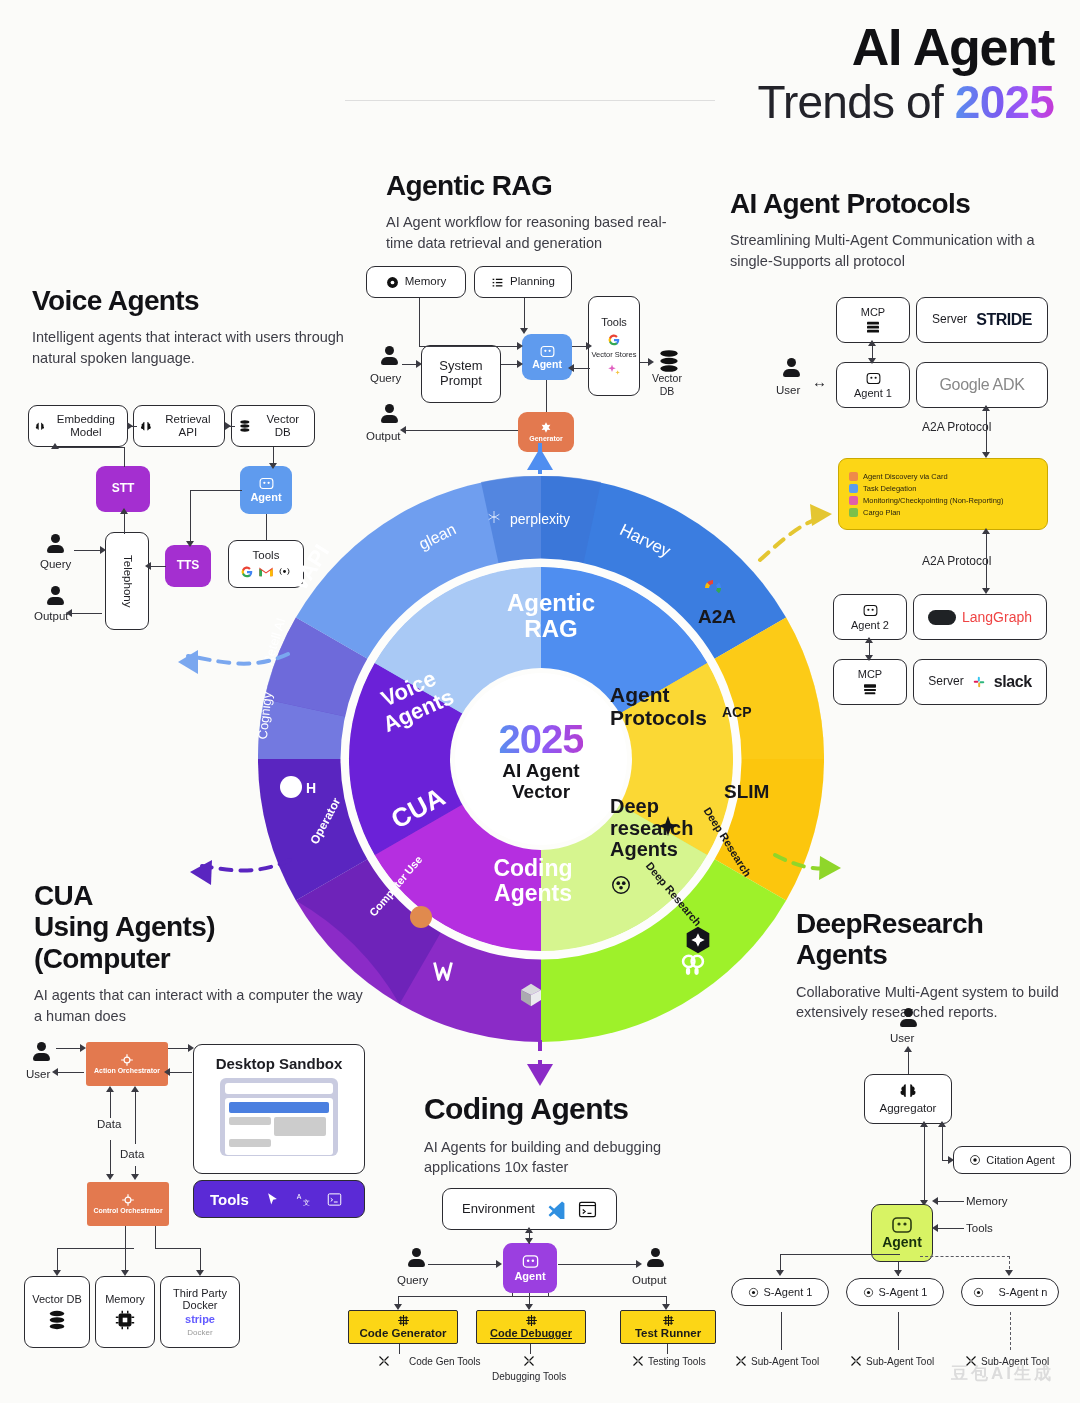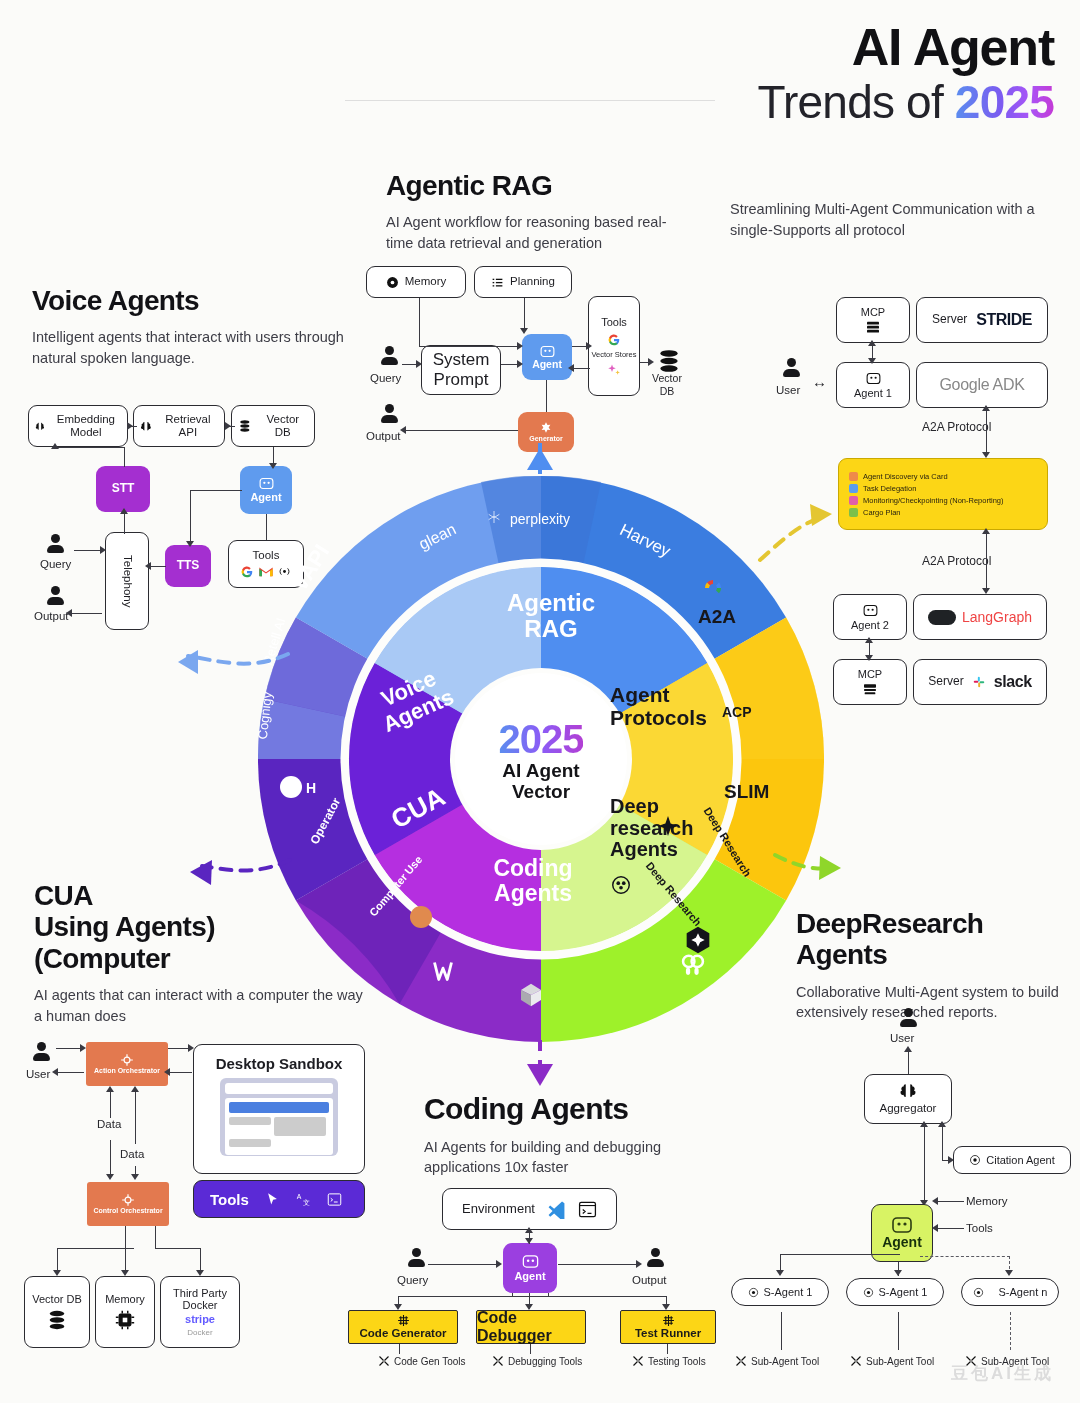--- a/index.html
+++ b/index.html
@@ -224,21 +224,21 @@
       <svg class="mini-logo" width="13" height="13" viewBox="0 0 24 24">
           <rect x="3" y="5" width="3" height="2.4" fill="#111"></rect>
           <rect x="9" y="5" width="12" height="2.4" fill="#111"></rect>
           <rect x="3" y="11" width="3" height="2.4" fill="#111"></rect>
           <rect x="9" y="11" width="12" height="2.4" fill="#111"></rect>
           <rect x="3" y="17" width="3" height="2.4" fill="#111"></rect>
           <rect x="9" y="17" width="12" height="2.4" fill="#111"></rect>
         </svg>
       <span>Planning</span>
     </div>
-    <div class="box" style="left:421px;top:345px;width:80px;height:50px;flex-direction:column;gap:0;font-size:17px;">
+    <div class="box" style="left:421px;top:345px;width:80px;height:58px;flex-direction:column;gap:0;font-size:13px;">
       <span>System Prompt</span>
     </div>
     <div class="chip blue" style="left:522px;top:334px;width:50px;height:46px;">
       <svg width="17" height="15" viewBox="0 0 24 20">
           <rect x="3" y="3" width="18" height="14" rx="4" fill="none" stroke="#fff" stroke-width="1.6"></rect>
           <circle cx="9" cy="9" r="1.6" fill="#fff"></circle>
           <circle cx="15" cy="9" r="1.6" fill="#fff"></circle>
         </svg>
       <span style="font-size:10.5px;">Agent</span>
     </div>
@@ -297,20 +297,21 @@
     <div class="ln h" style="left:572px;top:368px;width:18px;"></div>
     <div class="arrow ar-l" style="left:568px;top:364px;"></div>
     <div class="ln h" style="left:640px;top:362px;width:12px;"></div>
     <div class="arrow ar-r" style="left:648px;top:358px;"></div>
     <div class="ln v" style="left:546px;top:380px;height:32px;"></div>
     <div class="ln h" style="left:404px;top:430px;width:114px;"></div>
     <div class="arrow ar-l" style="left:400px;top:426px;"></div>
   </div>
 
   <div class="sec-proto">
+    <div class="sec-title">AI Agent Protocols</div>
     <div class="sec-desc">Streamlining Multi-Agent Communication with a single-Supports all protocol</div>
   </div>
   <div>
     <div class="box" style="left:836px;top:297px;width:74px;height:46px;flex-direction:column;gap:2px;">
       <span style="font-size:11px;">MCP</span>
       <svg width="16" height="14" viewBox="0 0 24 20">
           <rect x="3" y="2" width="18" height="4.4" rx="1" fill="#111"></rect>
           <rect x="3" y="8" width="18" height="4.4" rx="1" fill="#111"></rect>
           <rect x="3" y="14" width="18" height="4.4" rx="1" fill="#111"></rect>
         </svg>
@@ -563,46 +564,46 @@
     <div class="chip yellowbox" style="left:348px;top:1310px;width:110px;height:34px;border-radius:2px;">
       <svg width="13" height="13" viewBox="0 0 24 24">
           <path d="M12 2v20M2 12h20M7 4v16M17 4v16M4 7h16M4 17h16" stroke="#111" stroke-width="2"></path>
         </svg>
       <span style="font-size:11.5px;font-weight:700;">Code Generator</span>
     </div>
     <div class="chip yellowbox" style="left:476px;top:1310px;width:110px;height:34px;border-radius:2px;">
       <svg width="13" height="13" viewBox="0 0 24 24">
           <path d="M12 2v20M2 12h20M7 4v16M17 4v16M4 7h16M4 17h16" stroke="#111" stroke-width="2"></path>
         </svg>
-      <span style="font-size:16px;font-weight:700;">Code Debugger</span>
+      <span style="font-size:11px;font-weight:700;text-decoration:underline;">Code Debugger</span>
     </div>
     <div class="chip yellowbox" style="left:620px;top:1310px;width:96px;height:34px;border-radius:2px;">
       <svg width="13" height="13" viewBox="0 0 24 24">
           <path d="M12 2v20M2 12h20M7 4v16M17 4v16M4 7h16M4 17h16" stroke="#111" stroke-width="2"></path>
         </svg>
       <span style="font-size:11.5px;font-weight:700;">Test Runner</span>
     </div>
 
     <div class="ln h" style="left:398px;top:1296px;width:268px;"></div>
     <div class="ln v" style="left:398px;top:1296px;height:12px;"></div>
     <div class="ln v" style="left:529px;top:1293px;height:16px;"></div>
     <div class="ln v" style="left:666px;top:1296px;height:12px;"></div>
     <div class="arrow ar-d" style="left:394px;top:1304px;"></div>
     <div class="arrow ar-d" style="left:525px;top:1304px;"></div>
     <div class="arrow ar-d" style="left:662px;top:1304px;"></div>
     <div class="ln v" style="left:512px;top:1293px;height:4px;"></div>
     <div class="ln v" style="left:548px;top:1293px;height:4px;"></div>
 
-    <div class="lbl sm" style="left:378px;top:1355px;display:flex;align-items:center;gap:4px;">
+    <div class="lbl sm" style="left:378px;top:1355px;display:flex;align-items:center;gap:19px;">
       <svg width="12" height="12" viewBox="0 0 24 24">
           <path d="M3 3l8 8M21 3l-8 8M3 21l8-8M21 21l-8-8" stroke="#111" stroke-width="2.2"></path>
         </svg>
       <span>Code Gen Tools</span>
     </div>
-    <div class="lbl sm" style="left:492px;top:1355px;display:flex;align-items:center;gap:4px;">
+    <div class="lbl sm" style="left:492px;top:1355px;display:flex;align-items:center;gap:4px;flex-direction:column;">
       <svg width="12" height="12" viewBox="0 0 24 24">
           <path d="M3 3l8 8M21 3l-8 8M3 21l8-8M21 21l-8-8" stroke="#111" stroke-width="2.2"></path>
         </svg>
       <span>Debugging Tools</span>
     </div>
     <div class="lbl sm" style="left:632px;top:1355px;display:flex;align-items:center;gap:4px;">
       <svg width="12" height="12" viewBox="0 0 24 24">
           <path d="M3 3l8 8M21 3l-8 8M3 21l8-8M21 21l-8-8" stroke="#111" stroke-width="2.2"></path>
         </svg>
       <span>Testing Tools</span>

